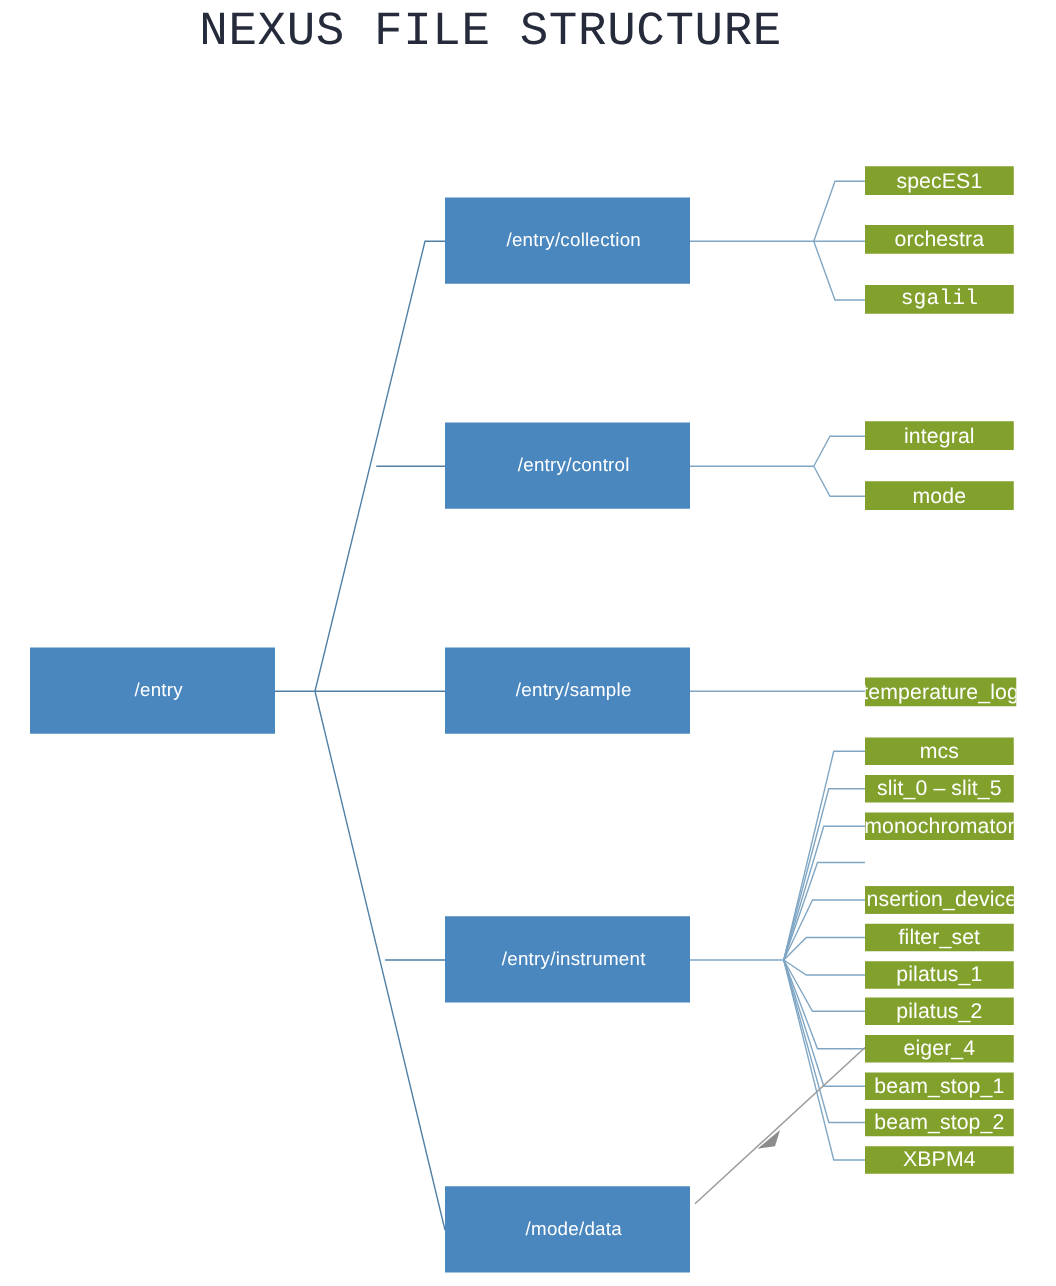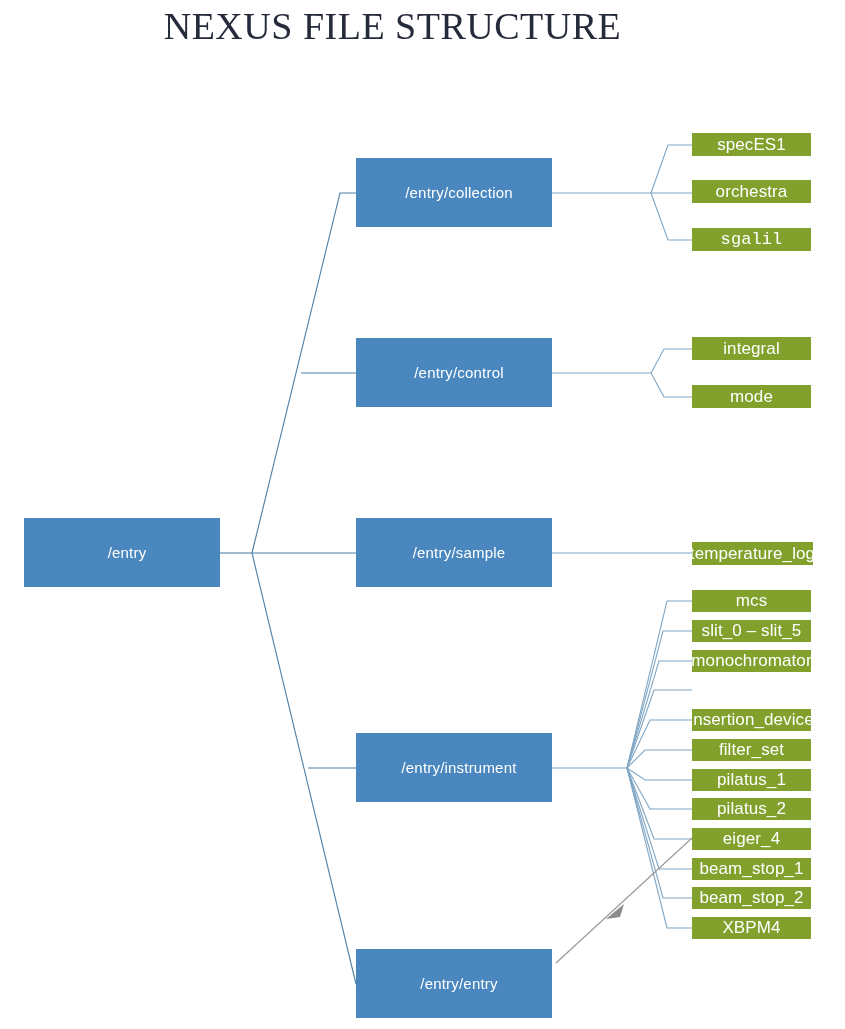--- a/index.html
+++ b/index.html
@@ -21,21 +21,21 @@
   #title {
     position: absolute;
     left: 0;
     top: 4px;
     width: 785px;
     text-align: center;
     font-size: 38px;
     font-weight: 400;
     letter-spacing: 0.5px;
     color: #262b3c;
-    font-family: Liberation Serif, serif;
+    font-family: Liberation Mono, monospace;
   }
   #edges {
     position: absolute;
     left: 0;
     top: 0;
     width: 845px;
     height: 1029px;
     pointer-events: none;
   }
   .node {
@@ -143,21 +143,21 @@
 
   <div class="node blue" style="left:356px; top:518px; width:196px; height:69px;">
     <span>/entry/sample</span>
   </div>
 
   <div class="node blue" style="left:356px; top:733px; width:196px; height:69px;">
     <span>/entry/instrument</span>
   </div>
 
   <div class="node blue" style="left:356px; top:949px; width:196px; height:69px;">
-    <span>/entry/entry</span>
+    <span>/mode/data</span>
   </div>
 
   <div class="node green" style="left:692px; top:133px; width:119px; height:23px;">
     <span>specES1</span>
   </div>
   <div class="node green" style="left:692px; top:180px; width:119px; height:23px;">
     <span>orchestra</span>
   </div>
   <div class="node green" style="left:692px; top:228px; width:119px; height:23px;font-family:Liberation Mono, monospace;">
     <span>sgalil</span>

